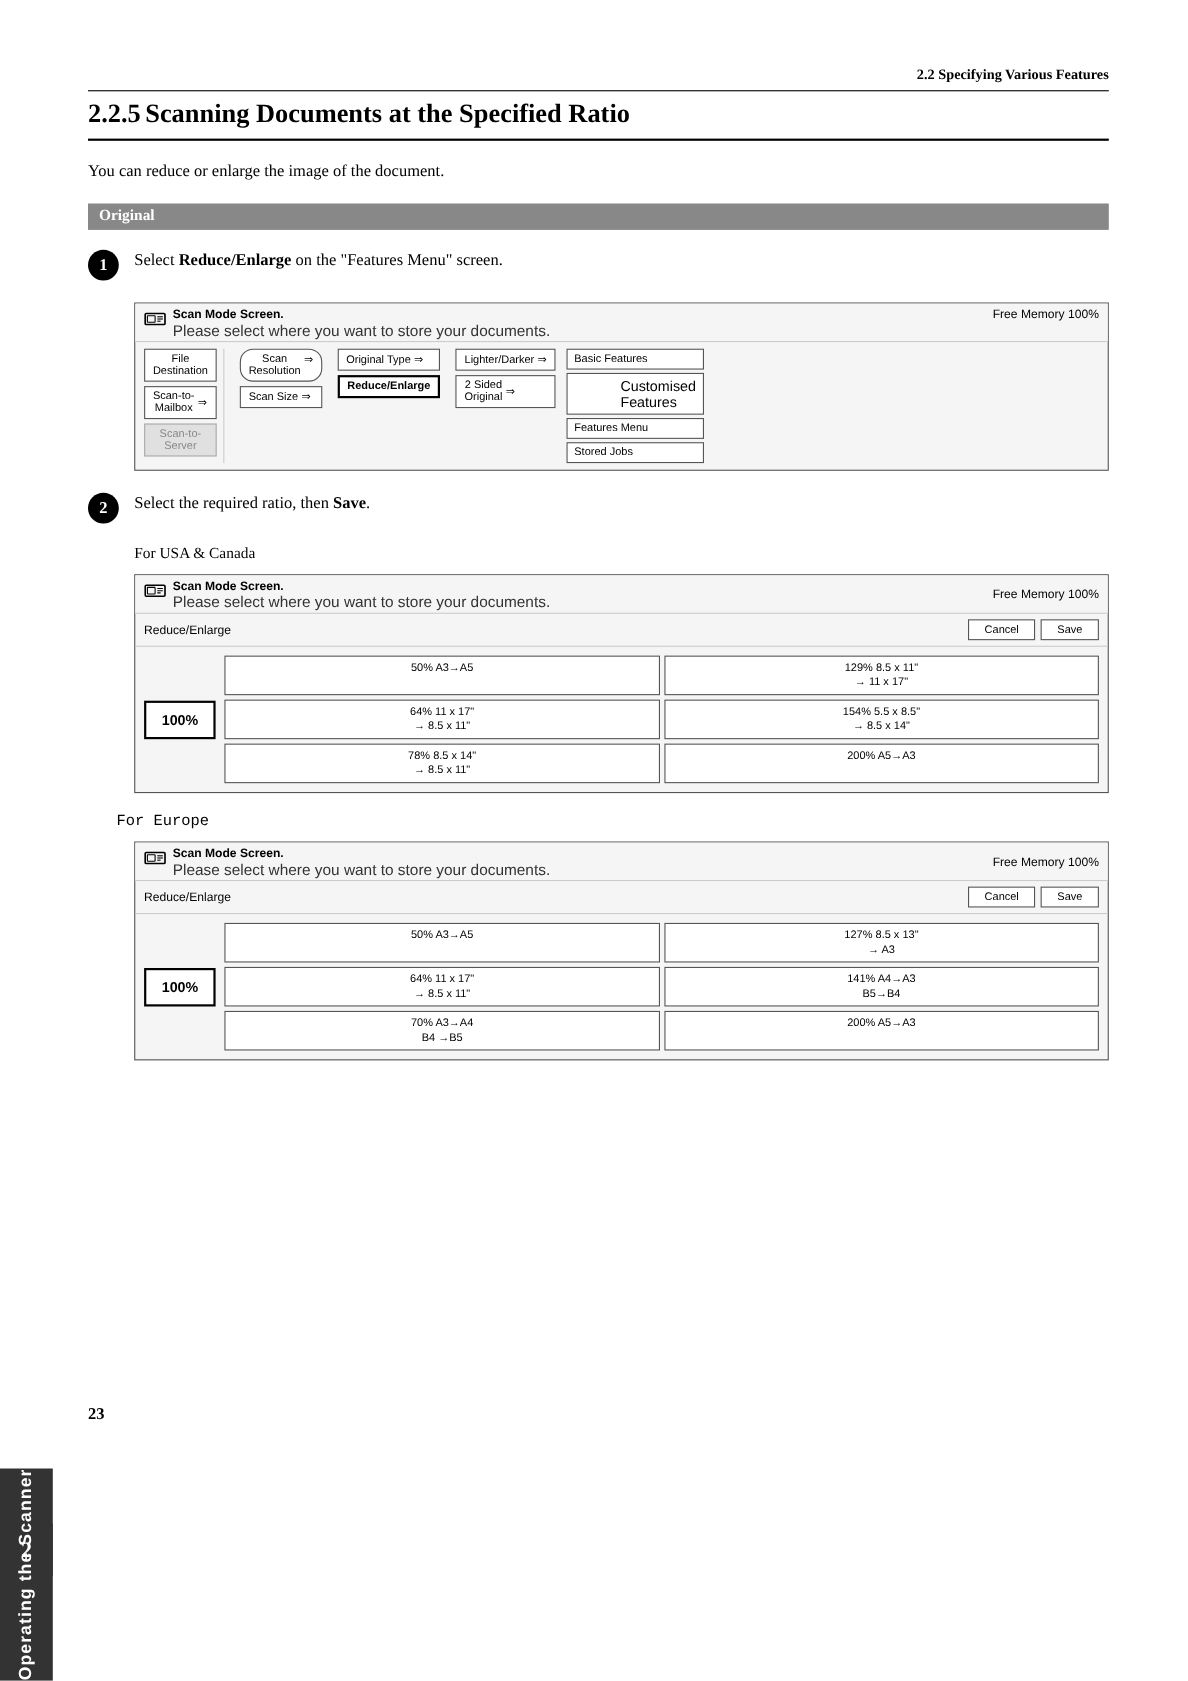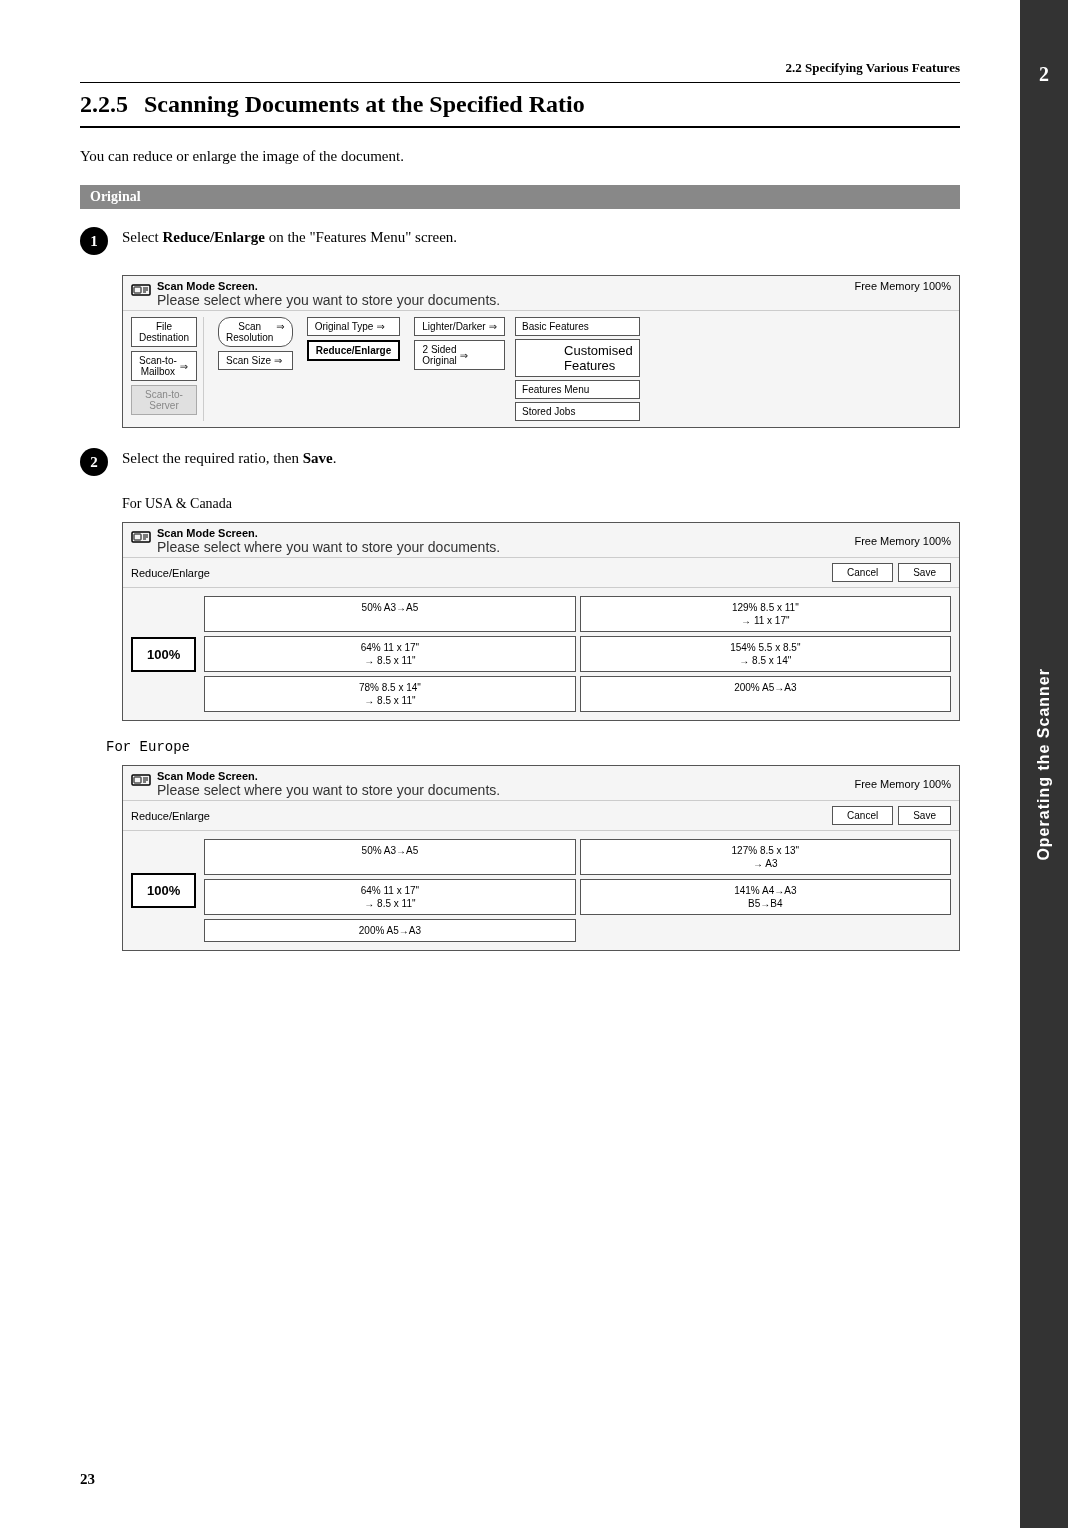--- a/index.html
+++ b/index.html
@@ -10,20 +10,21 @@
       font-family: 'Times New Roman', Times, serif;
       font-size: 15px;
       color: #000;
       position: relative;
     }
 
     .page-container {
       display: flex;
       width: 1068px;
       min-height: 1528px;
+      flex-direction: column;
     }
 
     .main-content {
       flex: 1;
       padding: 60px 60px 60px 80px;
       position: relative;
     }
 
     .side-tab {
       width: 48px;
@@ -71,21 +72,21 @@
 
     .section-title {
       font-size: 24px;
       font-weight: bold;
       border-bottom: 2px solid #000;
       padding-bottom: 8px;
       margin-bottom: 20px;
     }
 
     .section-number {
-      margin-right: 16px;
+      margin-right: 4px;
     }
 
     .intro-text {
       font-size: 15px;
       margin-bottom: 20px;
     }
 
     .procedure-bar {
       background: #888;
       color: #fff;
@@ -485,20 +486,21 @@
           <div class="re-btn-save">Save</div>
         </div>
       </div>
       <div class="re-body">
         <div class="re-100-box">100%</div>
         <div class="re-options-grid">
           <div class="re-option-btn">50%  A3→A5</div>
           <div class="re-option-btn">127% 8.5 x 13"<br>→ A3</div>
           <div class="re-option-btn">64%  11 x 17"<br>→ 8.5 x 11"</div>
           <div class="re-option-btn">141% A4→A3<br>B5→B4</div>
+          <div class="re-option-btn">70%  A3→A4<br>B4 →B5</div>
           <div class="re-option-btn">200% A5→A3</div>
         </div>
       </div>
     </div>
 
     <div class="page-number">23</div>
 
   </div>
 
   <div class="side-tab">

